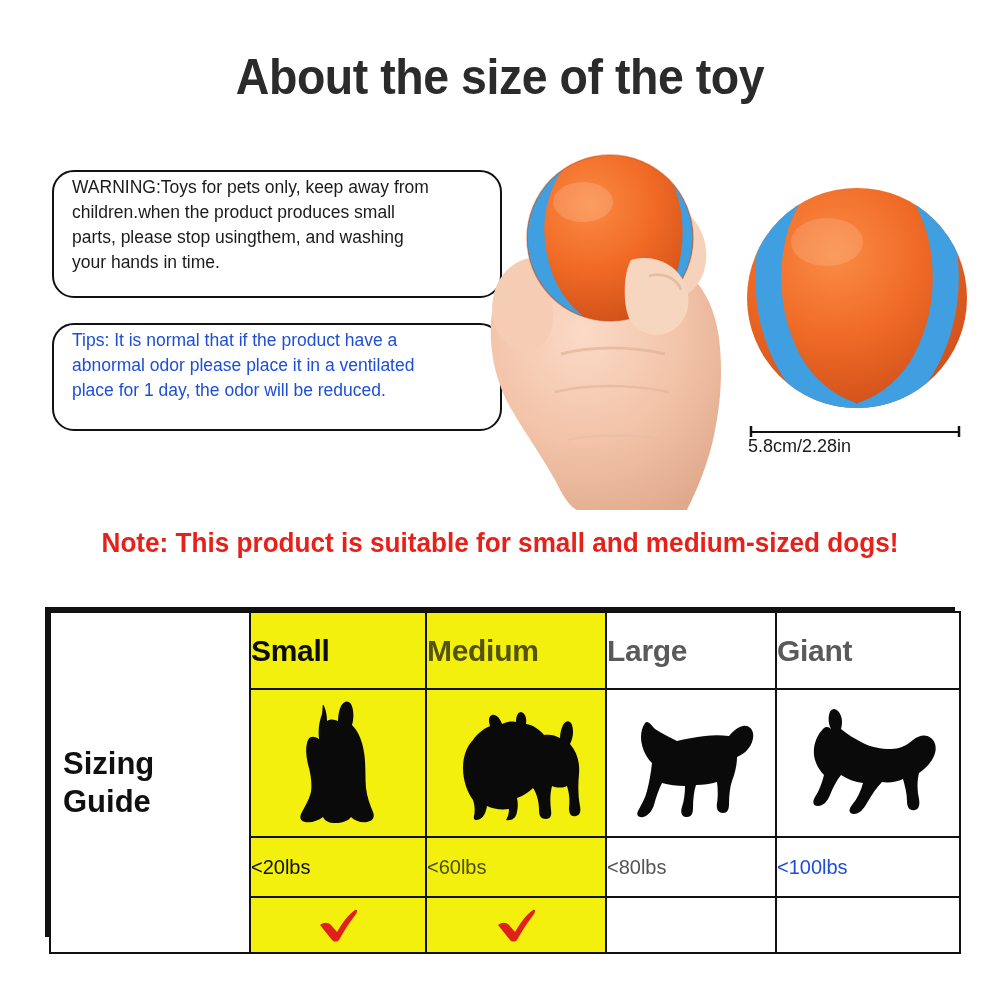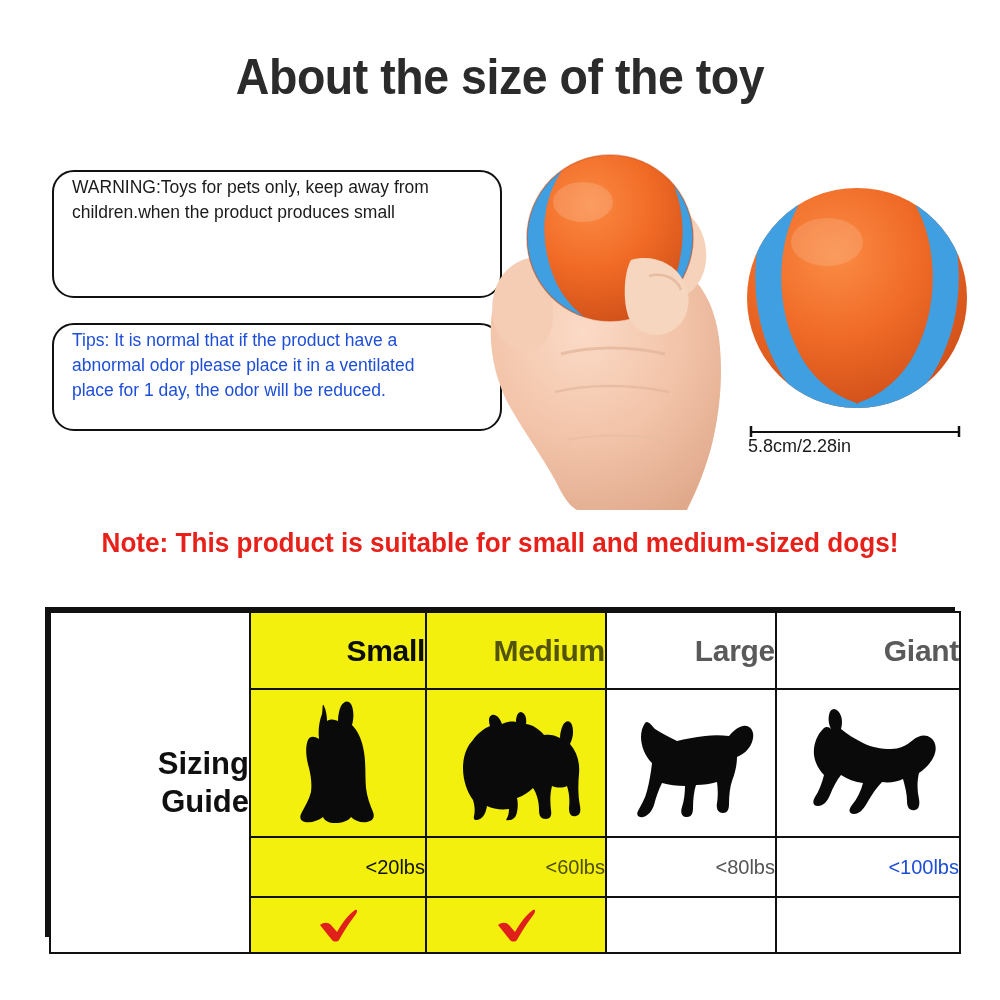--- a/index.html
+++ b/index.html
@@ -80,21 +80,21 @@
     background:#fff;
   }
   #size-table table{
     width:100%;height:100%;
     border-collapse:collapse;
     table-layout:fixed;
   }
   #size-table td{
     border:2.5px solid #111;
     padding:0;
-    text-align:right;
+    text-align:left;
     vertical-align:middle;
     background:#fff;
   }
   td.first-col{width:200px;border-left:none;}
   col.c-small{width:176px;}
   col.c-med{width:180px;}
   col.c-large{width:170px;}
   col.c-giant{width:184px;}
 
   tr.r-head{height:77px;}
@@ -129,20 +129,22 @@
 </head>
 <body>
 
 <div id="root">
 
   <div class="title">About the size of the toy</div>
 
   <div class="callout" id="warn-box">
     <div class="line">WARNING:Toys for pets only, keep away from</div>
     <div class="line">children.when the product produces small</div>
+    <div class="line">parts, please stop usingthem, and washing</div>
+    <div class="line">your hands in time.</div>
   </div>
 
   <div class="callout" id="tips-box">
     <div class="line">Tips: It is normal that if the product have a</div>
     <div class="line">abnormal odor please place it in a ventilated</div>
     <div class="line">place for 1 day, the odor will be reduced.</div>
   </div>
 
   <div class="photo" id="hand-photo">
     <svg class="hand-svg" width="320" height="370" viewBox="0 0 320 370">

